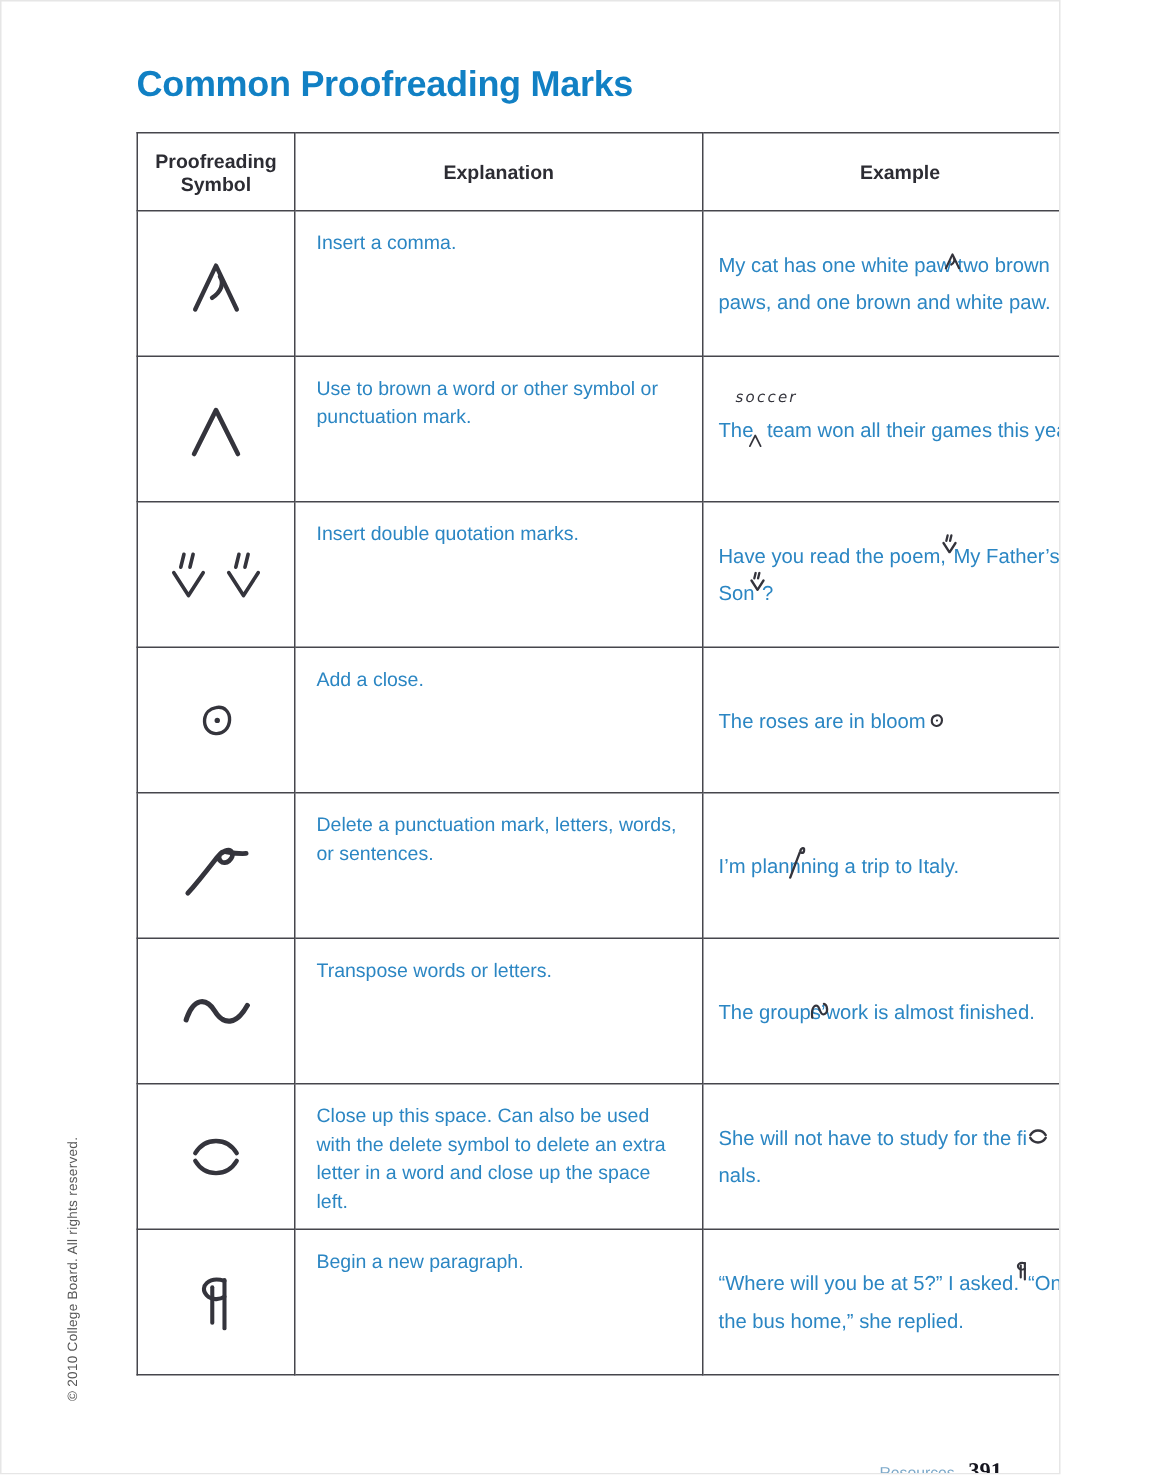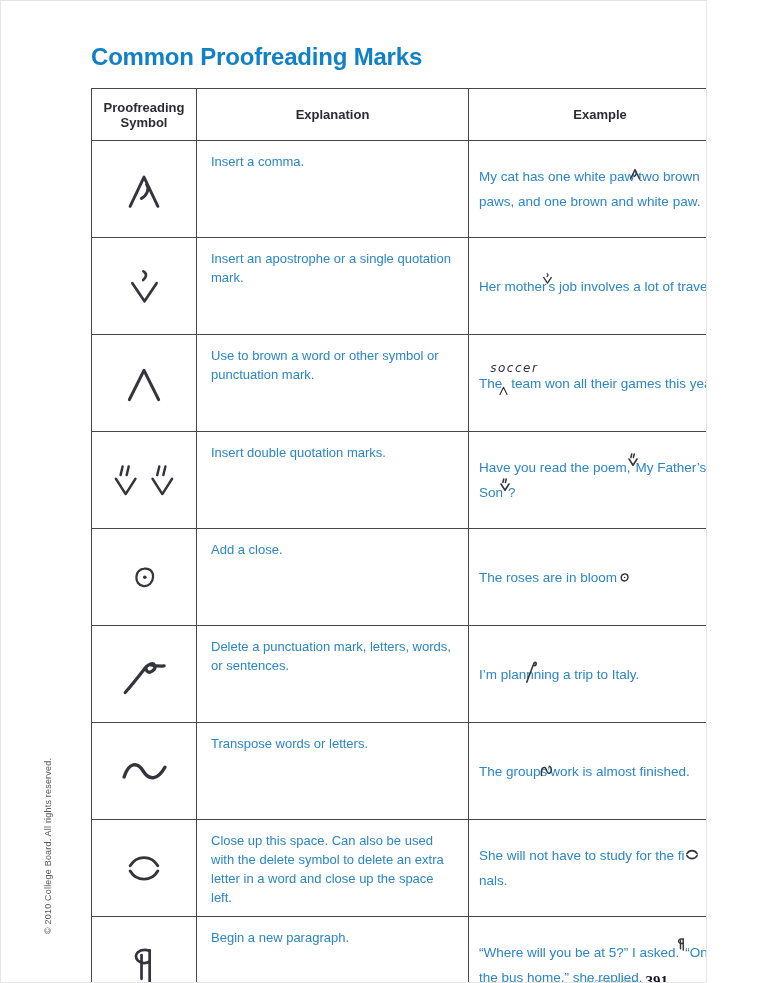--- a/index.html
+++ b/index.html
@@ -54,23 +54,23 @@
   
   .mk{position:relative;display:inline-block;height:1px;vertical-align:baseline;}
   .mk svg{position:absolute;display:block;}
   .mk-insert-comma{width:4px;}
   .mk-insert-comma svg{width:12px;height:13px;left:-5px;top:-13px;}
   .mk-insert-apostrophe{width:2px;}
   .mk-insert-apostrophe svg{width:11px;height:11px;left:-5px;top:-17px;}
   .mk-insert-word{width:9px;}
   .mk-insert-word svg{width:11px;height:9px;left:-4px;top:-1px;}
   .iw-label{
-    position:absolute;left:-12px;bottom:7px;white-space:nowrap;
+    position:absolute;left:-12px;bottom:13px;white-space:nowrap;
     font-family:"DejaVu Sans",sans-serif;font-style:italic;
-    font-size:12px;letter-spacing:1.5px;color:#34343c;
+    font-size:10px;letter-spacing:1.5px;color:#34343c;
   }
   .mk-double-quotes{width:5px;}
   .mk-double-quotes svg{width:12px;height:13px;left:-4px;top:-18px;}
   .mk-period{width:13px;}
   .mk-period svg{width:11px;height:11px;left:2px;top:-9px;}
   .mk-close-up{width:14px;}
   .mk-close-up svg{width:14px;height:17px;left:0;top:-13px;}
   .mk-add-space{width:7px;}
   .mk-add-space svg{width:14px;height:27px;left:-4px;top:-17px;}
   .mk-new-paragraph{width:6px;}
@@ -177,29 +177,20 @@
   <tr class="mark-row">
     <td class="sym-cell sym-insert-comma"><svg class="glyph sym-svg">
               <use href="#sym-insert-comma" xlink:href="#sym-insert-comma"></use>
             </svg></td>
     <td class="exp-cell">Insert a comma.</td>
     <td class="ex-cell">My cat has one white paw<span class="mk mk-insert-comma"><svg class="glyph">
                 <use href="#sym-insert-comma" xlink:href="#sym-insert-comma"></use>
               </svg></span>two brown paws, and one brown and white paw.</td>
   </tr>
 
-  <tr class="mark-row">
-    <td class="sym-cell sym-insert-apostrophe"><svg class="glyph sym-svg">
-              <use href="#sym-insert-apostrophe" xlink:href="#sym-insert-apostrophe"></use>
-            </svg></td>
-    <td class="exp-cell">Insert an apostrophe or a single quotation mark.</td>
-    <td class="ex-cell">Her mother<span class="mk mk-insert-apostrophe"><svg class="glyph">
-                <use href="#sym-insert-apostrophe" xlink:href="#sym-insert-apostrophe"></use>
-              </svg></span>s job involves a lot of travel.</td>
-  </tr>
 
   <tr class="mark-row">
     <td class="sym-cell sym-insert-caret"><svg class="glyph sym-svg">
               <use href="#sym-insert-caret" xlink:href="#sym-insert-caret"></use>
             </svg></td>
     <td class="exp-cell">Use to brown a word or other symbol or punctuation mark.</td>
     <td class="ex-cell">The<span class="mk mk-insert-word"><span class="iw-label">soccer</span><svg class="glyph">
                 <use href="#sym-insert-caret" xlink:href="#sym-insert-caret"></use>
               </svg></span>team won all their games this year.</td>
   </tr>

